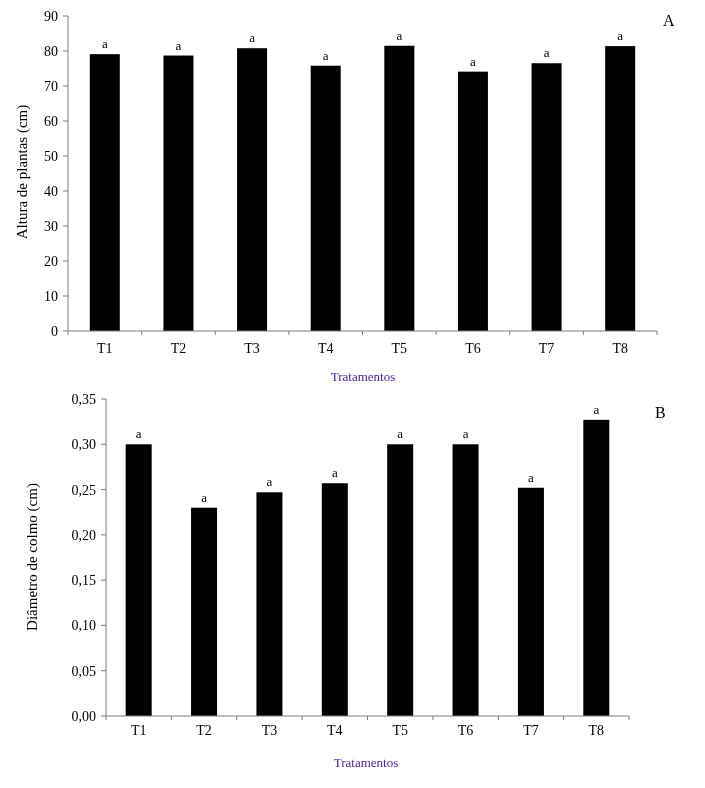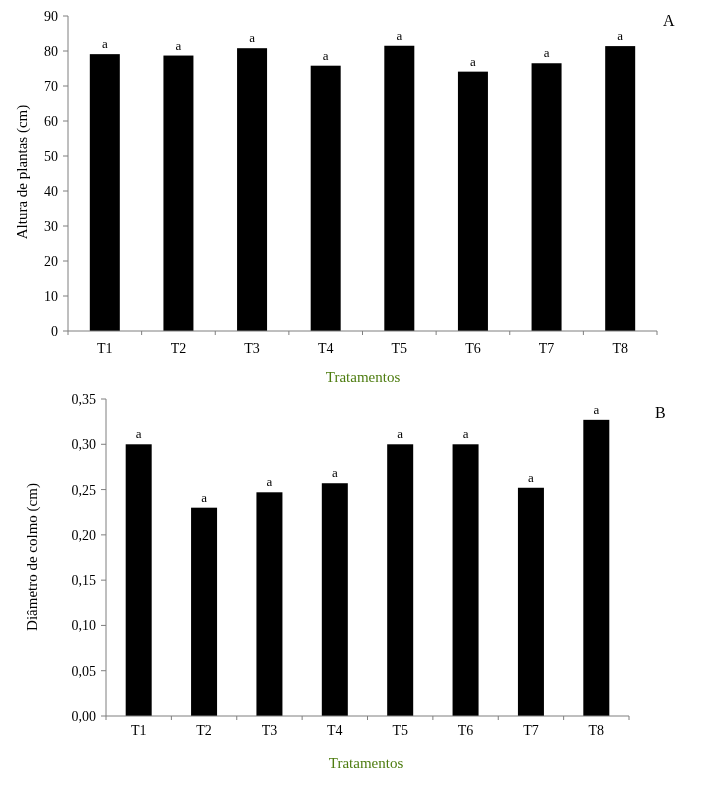--- a/index.html
+++ b/index.html
@@ -27,22 +27,22 @@
     white-space: nowrap;
     font-size: 15px;
     color: #000;
     transform: translate(-50%, -50%) rotate(-90deg);
   }
   .ylabel-a { left: 22px; top: 172px; }
   .ylabel-b { left: 32px; top: 557px; }
   .xlabel {
     position: absolute;
     white-space: nowrap;
-    font-size: 15px;
-    color: #4d7c0f;
+    font-size: 13px;
+    color: #4c1d95;
     transform: translate(-50%, -50%);
   }
   .xlabel-a { left: 363px; top: 377px; }
   .xlabel-b { left: 366px; top: 763px; }
   .panel-letter {
     position: absolute;
     font-size: 16px;
     color: #000;
   }
   .panel-a { left: 663px; top: 12px; }

